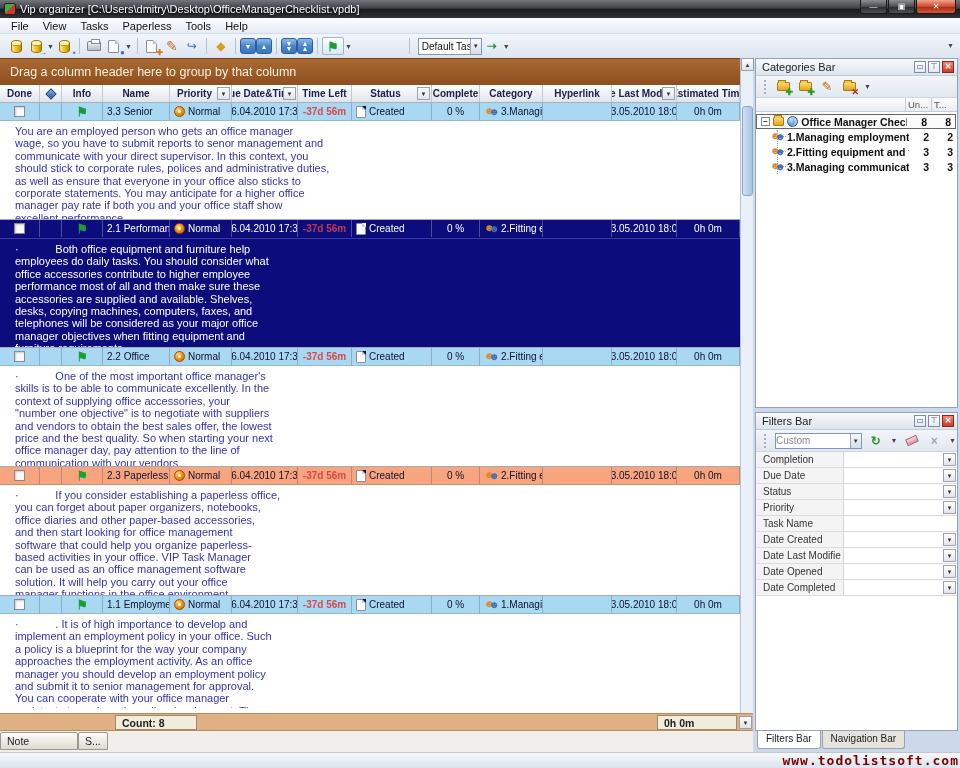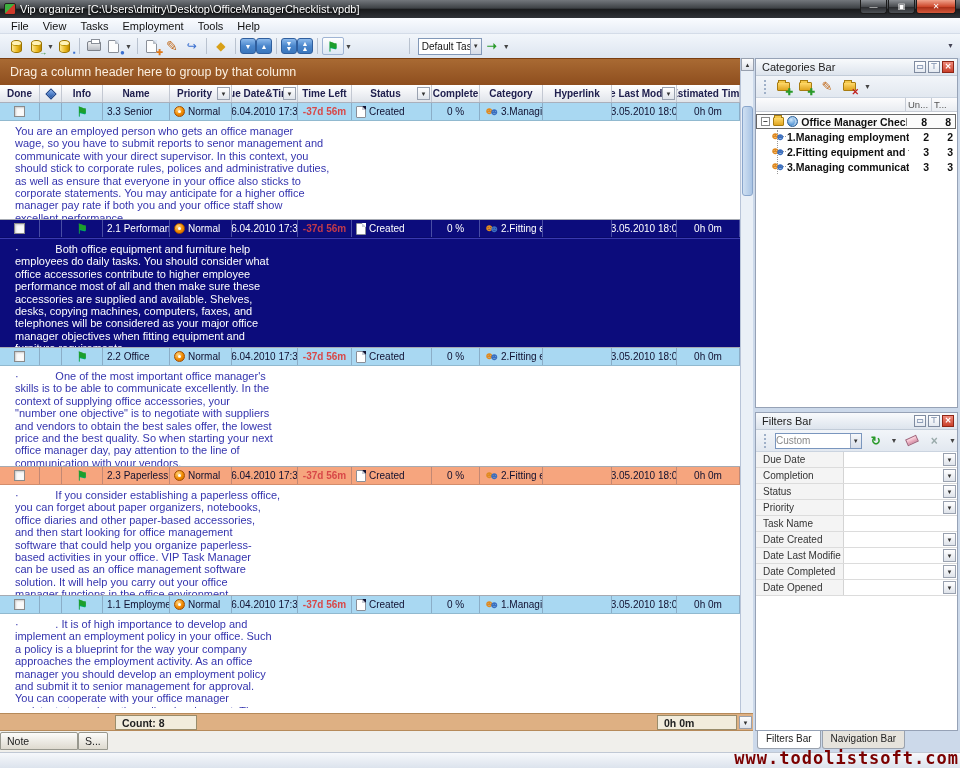--- a/index.html
+++ b/index.html
@@ -158,42 +158,42 @@
   .ptab{height:18px;font-size:10px;color:#222;padding:2px 8px 0 8px;border:1px solid #9aa2ae;border-top:none;
     border-radius:0 0 3px 3px;background:#e6e3dc;}
   .ptab.active{background:#fff;}
   .notetabs{position:absolute;left:0;top:731px;width:753px;height:21px;background:#f0efeb;display:flex;align-items:flex-start;padding-top:1px;}
   .ntab{height:18px;font-size:10.5px;color:#222;border:1px solid #98988e;background:linear-gradient(#fcfcfa,#dedacf);
     padding:2px 6px 0 6px;border-radius:2px 2px 0 0;}
   .ntab.first{width:78px;}
   .statusbar{position:absolute;left:0;top:752px;width:960px;height:16px;
     background:linear-gradient(#f6f8fb,#dce3ed);border-top:1px solid #c0c8d4;}
   .watermark{position:absolute;right:1px;bottom:0;font-family:"DejaVu Sans Mono",monospace;
-    font-weight:bold;font-size:17px;letter-spacing:1px;color:#7b0000;}
+    font-weight:bold;font-size:13px;letter-spacing:1px;color:#7b0000;}
 </style>
 </head>
 <body>
 
 <div class="app">
 
   <div class="titlebar">
     <span class="appicon"></span>
     <span class="titletext">Vip organizer [C:\Users\dmitry\Desktop\OfficeManagerChecklist.vpdb]</span>
     <div class="winbtns">
       <div class="wbtn">—</div>
       <div class="wbtn">▣</div>
       <div class="wbtn close">✕</div>
     </div>
   </div>
 
   <div class="menubar">
     <span class="menuitem">File</span>
     <span class="menuitem">View</span>
     <span class="menuitem">Tasks</span>
-    <span class="menuitem">Employment</span>
+    <span class="menuitem">Paperless</span>
     <span class="menuitem">Tools</span>
     <span class="menuitem">Help</span>
   </div>
 
   <div class="toolbar">
     <span class="tico">
         <span class="cyl"></span>
       </span>
     <span class="tico">
         <span class="cyl"></span>
@@ -600,34 +600,34 @@
         <span class="carat">▼</span>
         <span class="fico">
             <span class="eraser"></span>
           </span>
         <span class="fico">
             <span class="glyph" style="color:#9aa;font-weight:bold">×</span>
           </span>
         <span class="carat">▼</span>
       </div>
       <div class="frow">
+        <span class="flabel">Completion</span>
+          <span class="fval"></span>
+          <span class="farrow">
+            <span class="ab">▼</span>
+          </span>
+      </div>
+      <div class="frow">
         <span class="flabel">Due Date</span>
           <span class="fval"></span>
           <span class="farrow">
             <span class="ab">▼</span>
           </span>
       </div>
       <div class="frow">
-        <span class="flabel">Completion</span>
-          <span class="fval"></span>
-          <span class="farrow">
-            <span class="ab">▼</span>
-          </span>
-      </div>
-      <div class="frow">
         <span class="flabel">Status</span>
           <span class="fval"></span>
           <span class="farrow">
             <span class="ab">▼</span>
           </span>
       </div>
       <div class="frow">
         <span class="flabel">Priority</span>
           <span class="fval"></span>
           <span class="farrow">
@@ -646,28 +646,28 @@
           </span>
       </div>
       <div class="frow">
         <span class="flabel">Date Last Modifie</span>
           <span class="fval"></span>
           <span class="farrow">
             <span class="ab">▼</span>
           </span>
       </div>
       <div class="frow">
+        <span class="flabel">Date Opened</span>
+          <span class="fval"></span>
+          <span class="farrow">
+            <span class="ab">▼</span>
+          </span>
+      </div>
+      <div class="frow">
         <span class="flabel">Date Completed</span>
-          <span class="fval"></span>
-          <span class="farrow">
-            <span class="ab">▼</span>
-          </span>
-      </div>
-      <div class="frow">
-        <span class="flabel">Date Opened</span>
           <span class="fval"></span>
           <span class="farrow">
             <span class="ab">▼</span>
           </span>
       </div>
     </div>
 
     <div class="ptabs">
       <span class="ptab active">Filters Bar</span>
       <span class="ptab">Navigation Bar</span>

